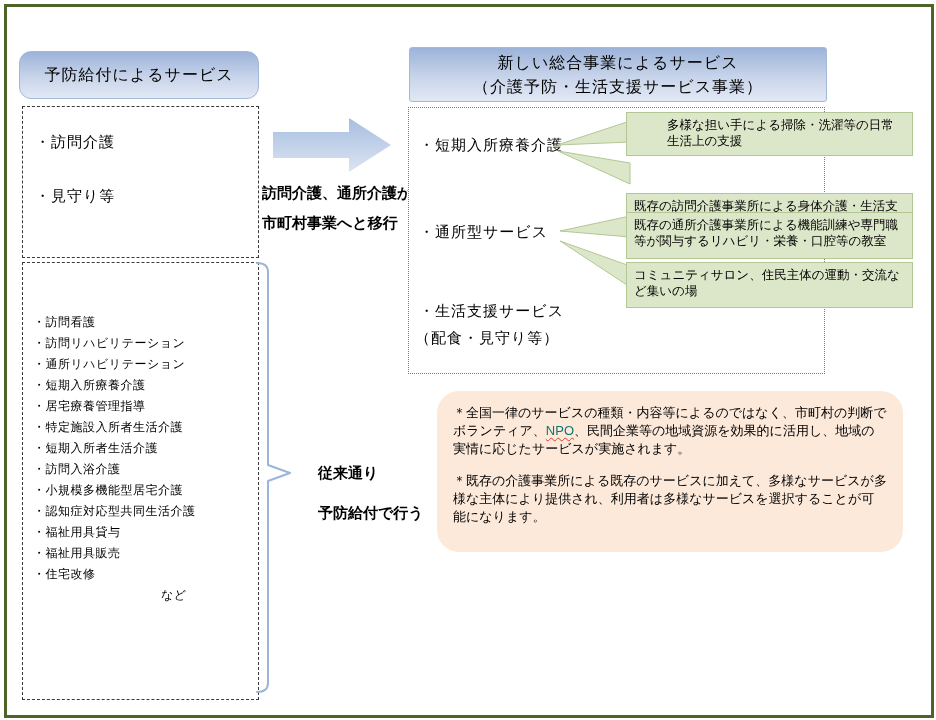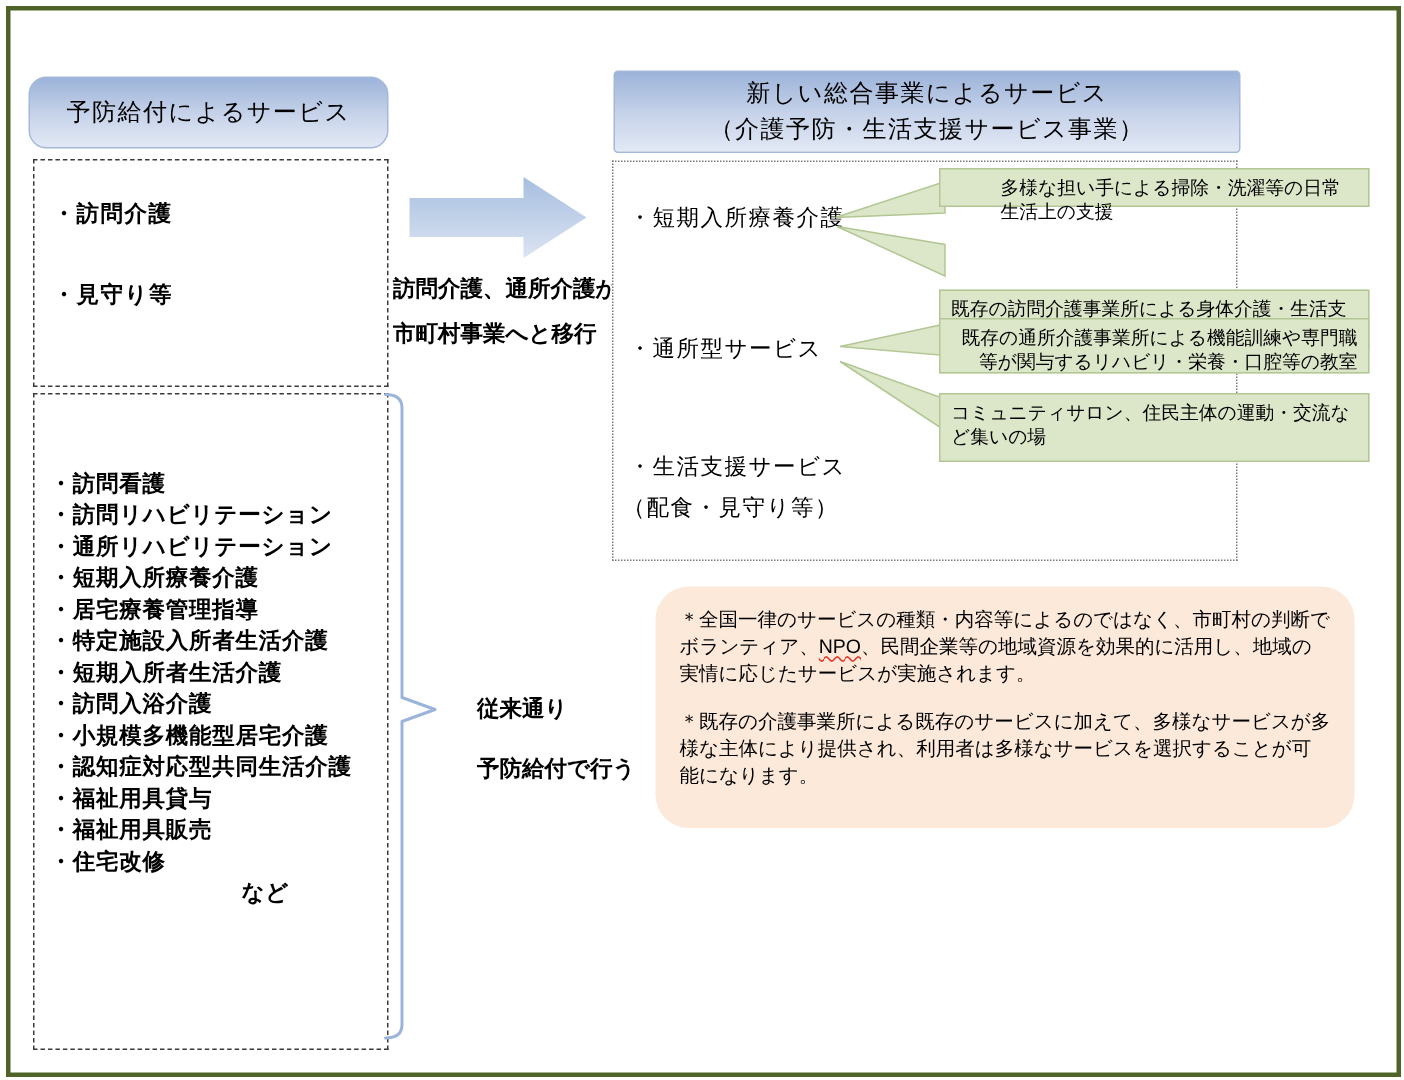--- a/index.html
+++ b/index.html
@@ -8,40 +8,40 @@
     font-family:"Liberation Sans","DejaVu Sans",sans-serif;color:#000;
   }
   .frame{position:absolute;left:4px;top:4px;width:924px;height:708px;border:3px solid #4F6228;}
   .hdr{
     position:absolute;display:flex;align-items:center;justify-content:center;text-align:center;
     background:linear-gradient(180deg,#9CB3D9 0%,#C8D4EA 55%,#E2E9F5 100%);
     border:1px solid #A4B8DA;font-size:16px;letter-spacing:1px;
   }
   .hdr-left{left:19px;top:51px;width:238px;height:46px;border-radius:12px;}
   .hdr-right{left:409px;top:47px;width:416px;height:53px;border-radius:3px;line-height:24px;}
-  .dashedbox{position:absolute;border:1px dashed #3a3a3a;background:#fff;font-weight:bold;}
+  .dashedbox{position:absolute;border:1px dashed #3a3a3a;background:#fff;}
   .box1{left:22px;top:106px;width:235px;height:150px;}
   .box2{left:22px;top:262px;width:235px;height:436px;}
   .svc-item{position:absolute;font-size:15px;letter-spacing:1px;white-space:nowrap;}
-  .list{position:absolute;left:10px;top:49px;font-size:15px;line-height:21px;letter-spacing:0.5px;}
+  .list{position:absolute;left:10px;top:49px;font-size:12px;line-height:21px;letter-spacing:0.5px;}
   .list div{white-space:nowrap;}
   .list-footer{padding-left:128px;}
   .transition-label{position:absolute;left:262px;top:178px;font-size:15px;font-weight:bold;line-height:30px;white-space:nowrap;}
   .dottedbox{position:absolute;left:408px;top:107px;width:415px;height:265px;border:1px dotted #7a7a7a;background:#fff;}
   .rt-svc{position:absolute;font-size:15px;letter-spacing:1px;white-space:nowrap;}
   .callout{
     position:absolute;left:626px;width:287px;background:#DCE6C8;border:1px solid #B3C795;
     font-size:12.5px;line-height:16px;padding:4px 7px;box-sizing:border-box;z-index:3;
   }
   .notebox{
     position:absolute;left:437px;top:391px;width:466px;height:161px;border-radius:22px;
     background:#FCE9DA;box-sizing:border-box;padding:13px 16px 0 16px;font-size:13px;line-height:18px;z-index:2;
   }
   .notebox p{margin:0 0 14px 0;}
-  .npo{color:#000000;text-decoration:underline;text-decoration-style:wavy;text-decoration-color:#E23B2E;text-decoration-thickness:1px;text-underline-offset:2px;}
+  .npo{color:#0f766e;text-decoration:underline;text-decoration-style:wavy;text-decoration-color:#E23B2E;text-decoration-thickness:1px;text-underline-offset:2px;}
   .brace-label{position:absolute;left:318px;top:453px;font-size:15px;font-weight:bold;line-height:40px;white-space:nowrap;z-index:2;}
   svg.overlay{position:absolute;left:0;top:0;z-index:2;pointer-events:none;}
 </style>
 </head>
 <body>
 
 <div id="stage">
 
   <div class="frame"></div>
 
@@ -107,23 +107,23 @@
     </div>
   </div>
 
   <div class="dottedbox">
     <div class="rt-svc" style="left:10px;top:28px;">・短期入所療養介護</div>
     <div class="rt-svc" style="left:10px;top:115px;">・通所型サービス</div>
     <div class="rt-svc" style="left:10px;top:194px;">・生活支援サービス</div>
     <div class="rt-svc" style="left:6px;top:221px;">（配食・見守り等）</div>
   </div>
 
-  <div class="callout" style="top:112px;height:26px;padding-left:40px;">多様な担い手による掃除・洗濯等の日常生活上の支援</div>
+  <div class="callout" style="top:112px;height:44px;padding-left:40px;">多様な担い手による掃除・洗濯等の日常生活上の支援</div>
   <div class="callout" style="top:158px;height:40px;margin-top:35px;">既存の訪問介護事業所による身体介護・生活支援の訪問介護</div>
-  <div class="callout" style="top:212px;height:37px;text-align:right;">既存の通所介護事業所による機能訓練や専門職等が関与するリハビリ・栄養・口腔等の教室</div>
+  <div class="callout" style="top:212px;height:47px;">既存の通所介護事業所による機能訓練や専門職等が関与するリハビリ・栄養・口腔等の教室</div>
   <div class="callout" style="top:262px;height:46px;">コミュニティサロン、住民主体の運動・交流など集いの場</div>
 
   <div class="notebox">
     <p><span>＊全国一律のサービスの種類・内容等によるのではなく、市町村の判断でボランティア、</span><span class="npo">NPO</span><span>、民間企業等の地域資源を効果的に活用し、地域の実情に応じたサービスが実施されます。</span></p>
     <p>＊既存の介護事業所による既存のサービスに加えて、多様なサービスが多様な主体により提供され、利用者は多様なサービスを選択することが可能になります。</p>
   </div>
 
 </div>
 
 </body></html>

